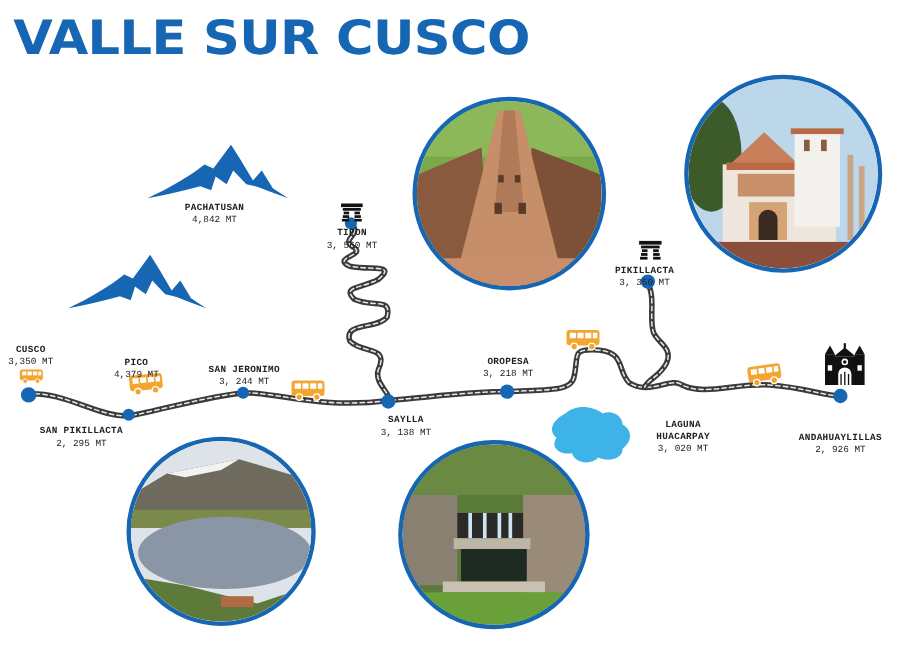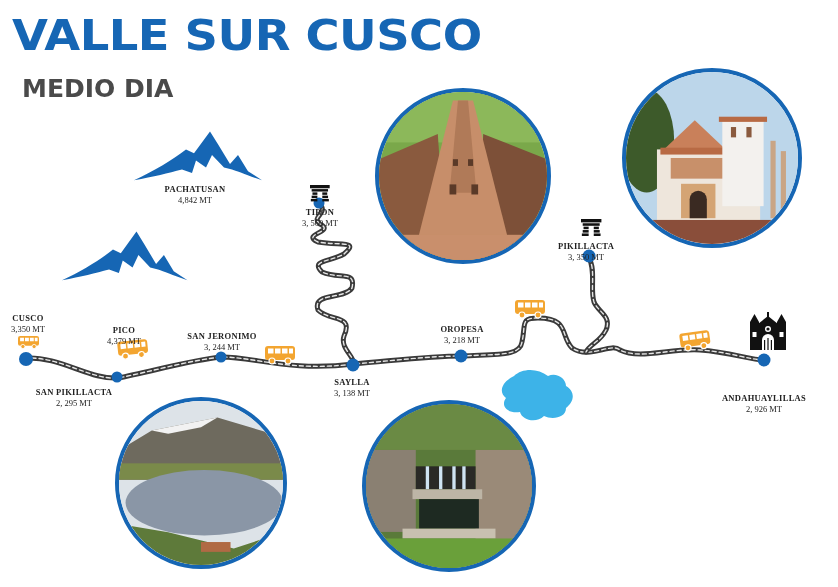--- a/index.html
+++ b/index.html
@@ -13,39 +13,38 @@
       line-height: 1; transform: scaleX(1.08); transform-origin: left top;
     }
     .subtitle {
       position: absolute; left: 22px; top: 76px;
       font-family: "DejaVu Sans", sans-serif; font-weight: 700;
       font-size: 25px; color: #4a4a4a; line-height: 1;
     }
     svg.map { position: absolute; left: 0; top: 0; }
     .lbl {
       position: absolute; text-align: center;
-      font-family: Liberation Serif, serif; font-size: 8.5px;
+      font-family: Liberation Mono, monospace; font-size: 8.5px;
       color: #222; line-height: 11px; white-space: nowrap;
       transform: translateX(-50%);
     }
     .lbl .name { font-weight: 700; letter-spacing: 0.3px; display: block; }
     .lbl .alt { display: block; }
     .photo {
       position: absolute; border-radius: 50%; border: 4px solid #1666b4;
       overflow: hidden;
     }
     .photo svg { width: 100%; height: 100%; display: block; }
   </style>
 </head>
 <body>
 
 <div class="stage">
 
   <div class="title">VALLE SUR CUSCO</div>
-  <div class="subtitle">MEDIO DIA</div>
 
   <svg class="map" width="838" height="587" viewBox="0 0 838 587">
     <defs>
       <g id="bus">
         <rect x="0" y="0" width="30" height="14" rx="3" fill="#f3a530"></rect>
         <rect x="3" y="2.5" width="5.5" height="5" fill="#fff"></rect>
         <rect x="10" y="2.5" width="5.5" height="5" fill="#fff"></rect>
         <rect x="17" y="2.5" width="5.5" height="5" fill="#fff"></rect>
         <rect x="24" y="2.5" width="4" height="5" fill="#fff"></rect>
         <circle cx="7" cy="15" r="3" fill="#f3a530" stroke="#fff" stroke-width="1.2"></circle>
@@ -155,31 +154,36 @@
     <span class="alt">2, 295 MT</span>
   </div>
   <div class="lbl" style="left:222px; top:331px;">
     <span class="name">SAN JERONIMO</span>
     <span class="alt">3, 244 MT</span>
   </div>
   <div class="lbl" style="left:320px; top:207px;">
     <span class="name">TIPON</span>
     <span class="alt">3, 560  MT</span>
   </div>
-  <div class="lbl" style="left:352px; top:377px;">
+  <div class="lbl" style="left:369px; top:377px;">
     <span class="name">SAYLLA</span>
     <span class="alt">3, 138 MT</span>
   </div>
   <div class="lbl" style="left:462px; top:324px;">
     <span class="name">OROPESA</span>
     <span class="alt">3, 218 MT</span>
   </div>
   <div class="lbl" style="left:586px; top:241px;">
     <span class="name">PIKILLACTA</span>
     <span class="alt">3, 350  MT</span>
+  </div>
+  <div class="lbl" style="left:621px; top:381px;">
+    <span class="name">LAGUNA</span>
+    <span class="name">HUACARPAY</span>
+    <span class="alt">3, 020 MT</span>
   </div>
   <div class="lbl" style="left:764px; top:377px;margin-top:16px;">
     <span class="name">ANDAHUAYLILLAS</span>
     <span class="alt">2, 926  MT</span>
   </div>
 
   <div class="photo" style="left:375px; top:88px; width:176px; height:176px;">
     <svg viewBox="0 0 100 100" preserveAspectRatio="none">
       <rect width="100" height="100" fill="#7aa84a"></rect>
       <rect y="0" width="100" height="30" fill="#8cb85a"></rect>

